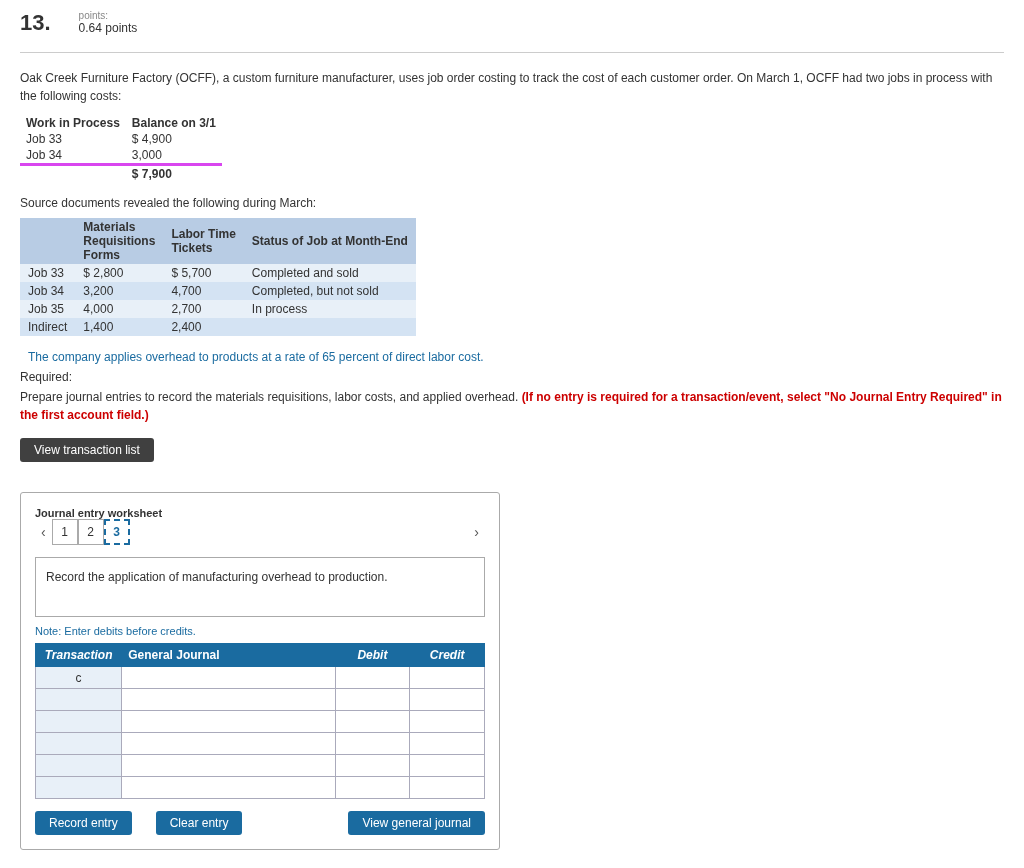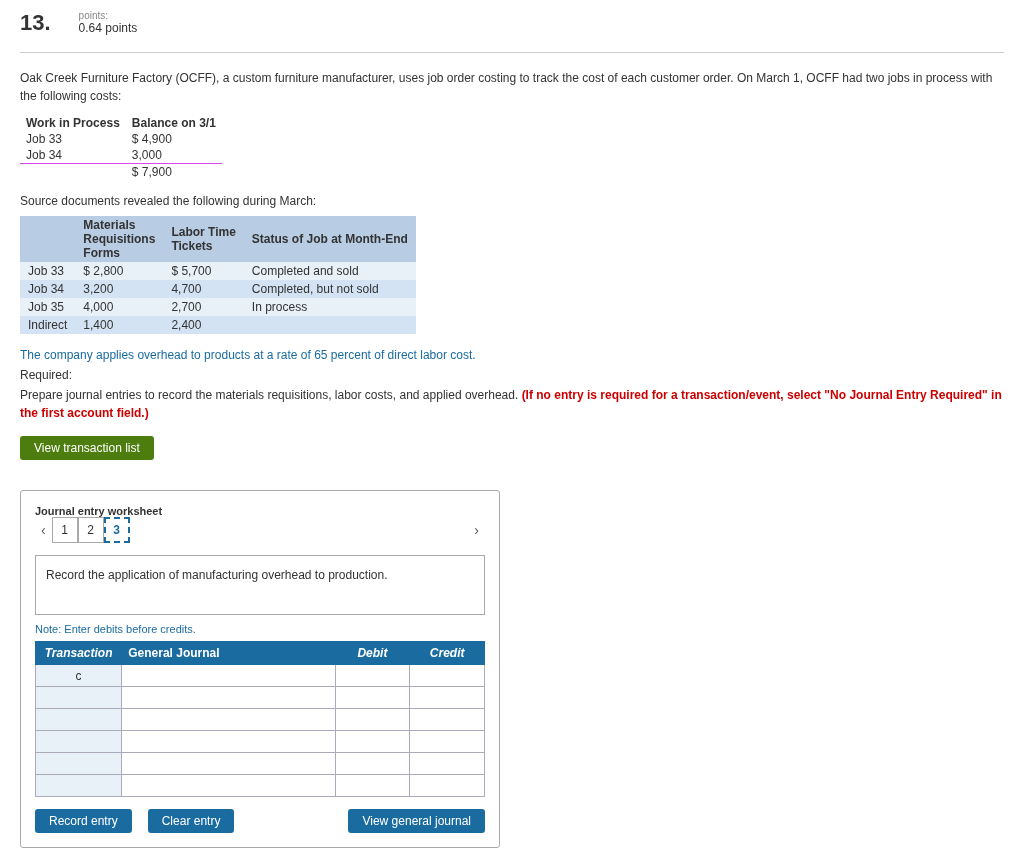--- a/index.html
+++ b/index.html
@@ -55,21 +55,22 @@
       font-size: 12px;
     }
     .balance-table td {
       padding: 1px 6px;
       vertical-align: top;
     }
     .balance-table .header-row td {
       font-weight: bold;
     }
     .balance-table .total-row td {
-      border-top: 1px solid #d946ef;
+      border-top: 3px solid #d946ef;
+      font-weight: bold;
     }
     .source-label {
       font-size: 12px;
       margin-bottom: 8px;
     }
     .source-table {
       border-collapse: collapse;
       font-size: 12px;
       margin-bottom: 14px;
     }
@@ -86,20 +87,21 @@
     .source-table tbody tr:nth-child(even) {
       background: #d4e3f3;
     }
     .source-table .total-row td {
       border-top: 1px solid #555;
     }
     .overhead-text {
       font-size: 12px;
       color: #1a6ba0;
       margin-bottom: 6px;
+      margin-left: 8px;
     }
     .required-label {
       font-weight: normal;
       font-size: 12px;
       margin-bottom: 4px;
     }
     .required-desc {
       font-size: 12px;
       color: #333;
       margin-bottom: 14px;
@@ -113,21 +115,21 @@
       display: inline-block;
       padding: 5px 14px;
       border: none;
       border-radius: 3px;
       cursor: pointer;
       font-size: 12px;
       color: #fff;
       background: #1a6ba0;
     }
     .view-transaction-btn {
-      background: #4d7c0f;
+      background: #404040;
       margin-bottom: 16px;
     }
     
     .worksheet-container {
       border: 1px solid #aaa;
       border-radius: 3px;
       padding: 14px;
       width: 480px;
     }
     .worksheet-title {
@@ -210,21 +212,21 @@
       background: #e8f0f8;
     }
     .journal-table .general-journal-col {
       width: 200px;
     }
     .journal-table .debit-col, .journal-table .credit-col {
       width: 70px;
     }
     .action-buttons {
       display: flex;
-      gap: 16px;
+      gap: 24px;
       align-items: center;
     }
     .record-entry-btn { background: #1a6ba0; }
     .clear-entry-btn { background: #1a6ba0; }
     .view-journal-btn { background: #1a6ba0; margin-left: auto; }
   </style>
 </head>
 <body>
 
 <div class="question-header">

